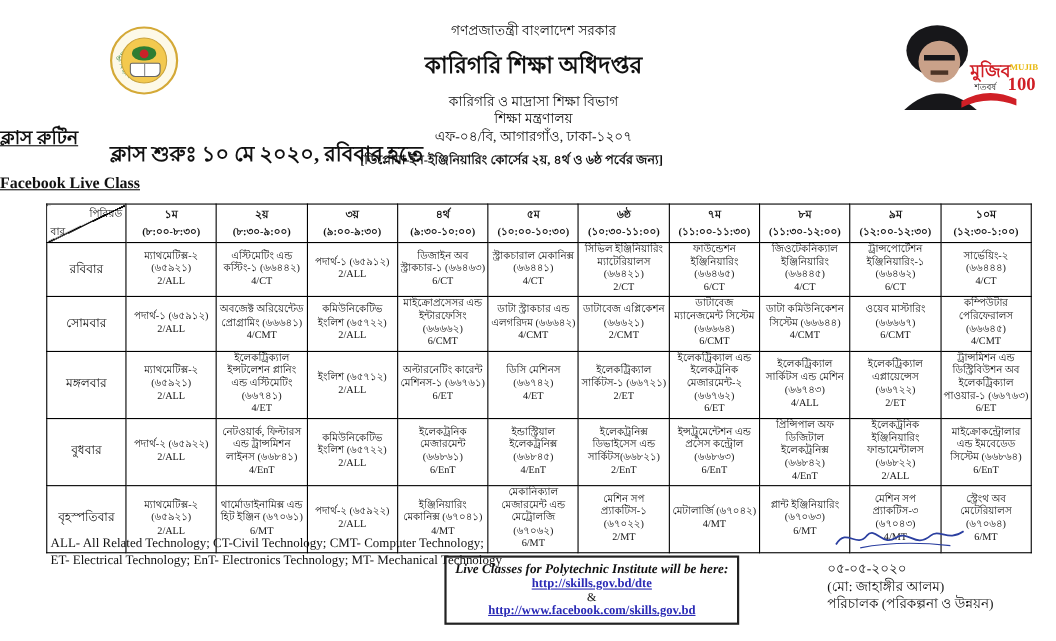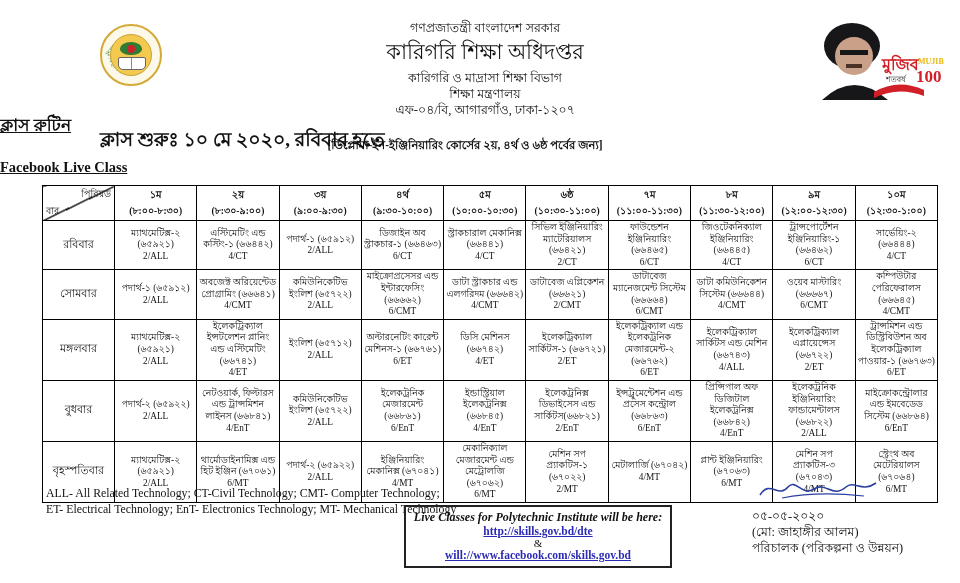--- a/index.html
+++ b/index.html
@@ -1,21 +1,21 @@
 <!DOCTYPE html>
 <html><head>
 <meta charset="utf-8">
 <style>
   html,body{margin:0;padding:0;background:#e9e9e9;}
   .page{position:relative;width:960px;height:583px;background:#ffffff;overflow:hidden;
         font-family:"Liberation Serif","DejaVu Serif",serif;color:#111;}
   
   .govt-header{position:absolute;top:20px;left:10px;width:950px;text-align:center;line-height:1.3;}
   .gh-l1,.gh-l3,.gh-l4,.gh-l5{font-size:12.5px;}
-  .gh-l2{font-size:21px;font-weight:normal;margin:3px 0;}
+  .gh-l2{font-size:21px;font-weight:bold;margin:10px 0;}
   
   .logo-left{position:absolute;left:100px;top:24px;width:62px;height:68px;}
   .ll-outer{width:58px;height:58px;border-radius:50%;background:#fdf9e8;border:2px solid #d4a937;position:relative;}
   .ll-center{position:absolute;left:8px;top:8px;right:8px;bottom:8px;border-radius:50%;background:#f3c94f;border:1px solid #caa23a;}
   .ll-tree{position:absolute;width:22px;height:13px;border-radius:50% 50% 45% 45%;background:#2e7d32;top:7px;left:9px;}
   .ll-red{position:absolute;width:8px;height:8px;background:#cc2229;border-radius:50%;top:10px;left:16px;}
   .ll-book{position:absolute;bottom:5px;left:7px;width:26px;height:11px;background:#ffffff;border:1px solid #666;border-radius:2px 2px 5px 5px;}
   .ll-book::after{content:"";position:absolute;left:12px;top:0;bottom:0;width:1px;background:#888;}
   .logo-right{position:absolute;left:816px;top:20px;width:130px;height:84px;}
   
@@ -377,21 +377,21 @@
 
   <div class="legend">
     <div>ALL- All Related Technology; CT-Civil Technology; CMT- Computer Technology;</div>
     <div>ET- Electrical Technology; EnT- Electronics Technology; MT- Mechanical Technology</div>
   </div>
 
   <div class="live-box">
     <div class="lb-title">Live Classes for Polytechnic Institute will be here:</div>
     <a class="lb-link" href="#">http://skills.gov.bd/dte</a>
     <div class="lb-amp">&amp;</div>
-    <a class="lb-link" href="#">will://www.facebook.com/skills.gov.bd</a>
+    <a class="lb-link" href="#">http://www.facebook.com/skills.gov.bd</a>
   </div>
 
   <div class="sig-block">
     <svg width="130" height="26" viewBox="0 0 130 26">
       <path d="M8,18 C18,2 26,22 36,10 C44,1 50,20 62,12 C74,4 80,22 94,10 C102,3 110,16 124,6" fill="none" stroke="#2b3fa0" stroke-width="1.6"></path>
       <path d="M30,21 C55,16 85,16 112,19" fill="none" stroke="#2b3fa0" stroke-width="1.1"></path>
     </svg>
     <div class="sig-date">০৫-০৫-২০২০</div>
     <div class="sig-name">(মো: জাহাঙ্গীর আলম)</div>
     <div class="sig-title">পরিচালক (পরিকল্পনা ও উন্নয়ন)</div>

